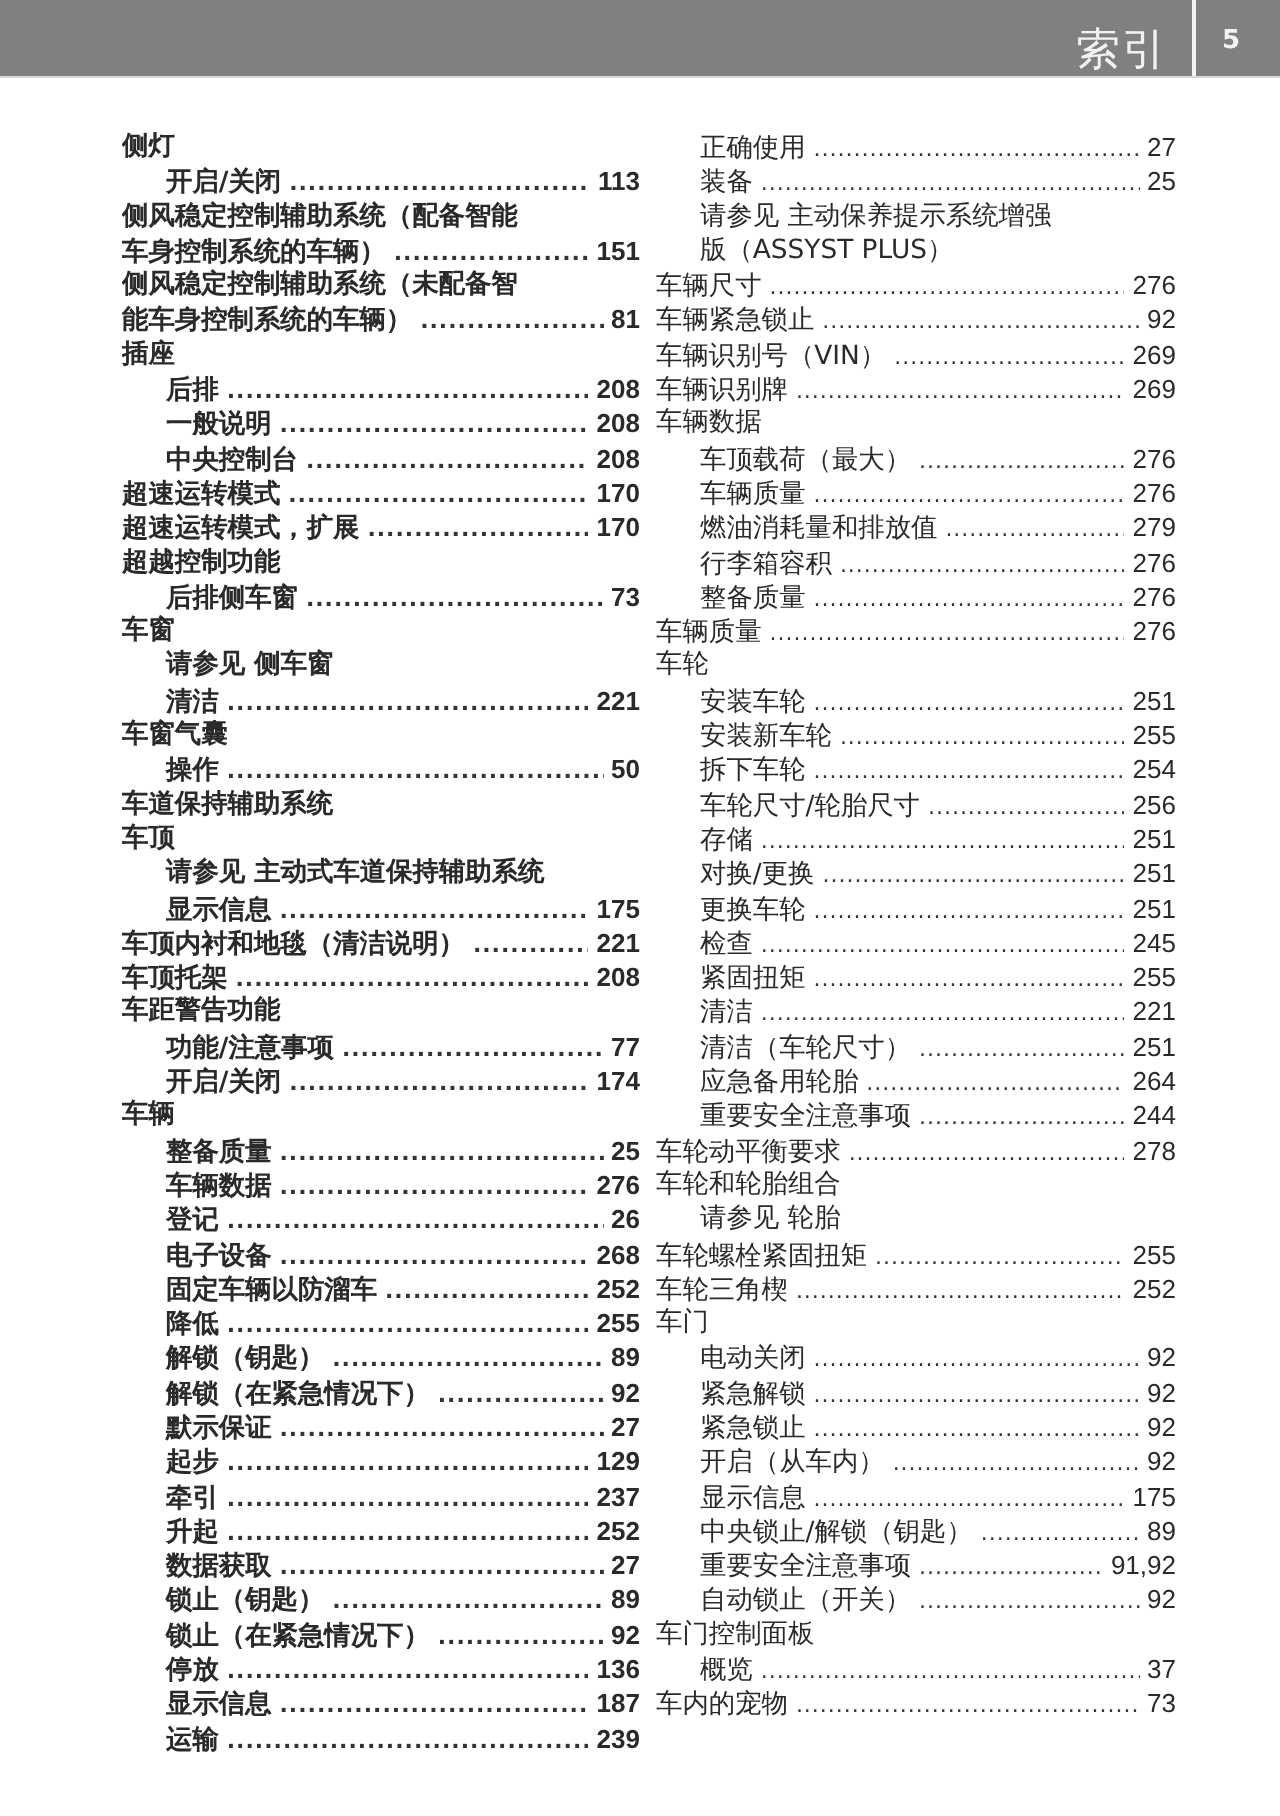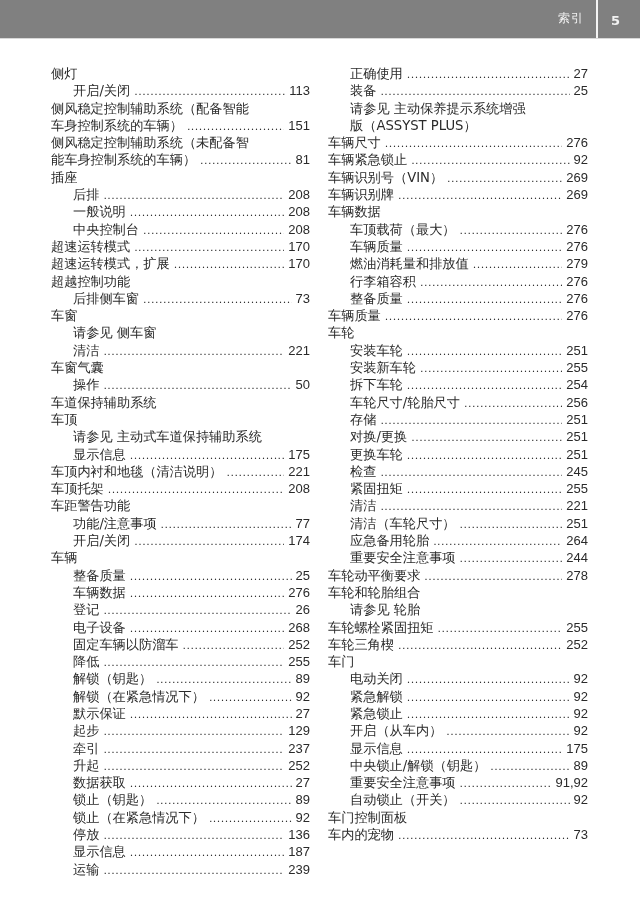--- a/index.html
+++ b/index.html
@@ -5,30 +5,30 @@
   html, body { margin: 0; padding: 0; }
   body {
     width: 640px; height: 908px; background: #ffffff; position: relative; overflow: hidden;
     font-family: "DejaVu Sans", "Liberation Sans", sans-serif; color: #2a2a2a;
   }
   .header {
     position: absolute; left: 0; top: 0; width: 640px; height: 38px; background: #808080;
     border-bottom: 1px solid #d8d8d8;
   }
   .header .title {
-    position: absolute; right: 56px; top: 10px; font-size: 12px; color: #f2f2f2; letter-spacing: 1px;
+    position: absolute; right: 56px; top: 10px; font-size: 22px; color: #f2f2f2; letter-spacing: 1px;
   }
   .header .divider {
     position: absolute; left: 596px; top: 0; width: 2px; height: 38px; background: #f4f4f4;
   }
   .header .pageno {
     position: absolute; left: 611px; top: 13px; font-size: 13px; font-weight: bold; color: #f2f2f2;
   }
   .col { position: absolute; top: 65px; }
-  .col.left { left: 51px; width: 259px; }
+  .col.left { left: 61px; width: 259px; font-weight: bold; }
   .col.right { left: 328px; width: 260px; }
   .entry {
     display: flex; align-items: baseline; height: 17.3px; line-height: 17.3px; font-size: 13.2px;
     white-space: nowrap; overflow: hidden;
   }
   .entry.sub { padding-left: 22px; }
   .entry .label { flex: 0 0 auto; }
   .entry .dots {
     flex: 1 1 auto; overflow: hidden; margin: 0 4px; color: #333; font-size: 11px; letter-spacing: 0.5px;
   }
@@ -455,18 +455,23 @@
       <span class="page">91,92</span>
     </div>
     <div class="entry sub">
       <span class="label">自动锁止（开关）</span>
       <span class="dots"></span>
       <span class="page">92</span>
     </div>
     <div class="entry nopage">
       <span class="label">车门控制面板</span>
     </div>
+    <div class="entry sub">
+      <span class="label">概览</span>
+      <span class="dots"></span>
+      <span class="page">37</span>
+    </div>
     <div class="entry">
       <span class="label">车内的宠物</span>
       <span class="dots"></span>
       <span class="page">73</span>
     </div>
   </div>
 
 </body></html>

